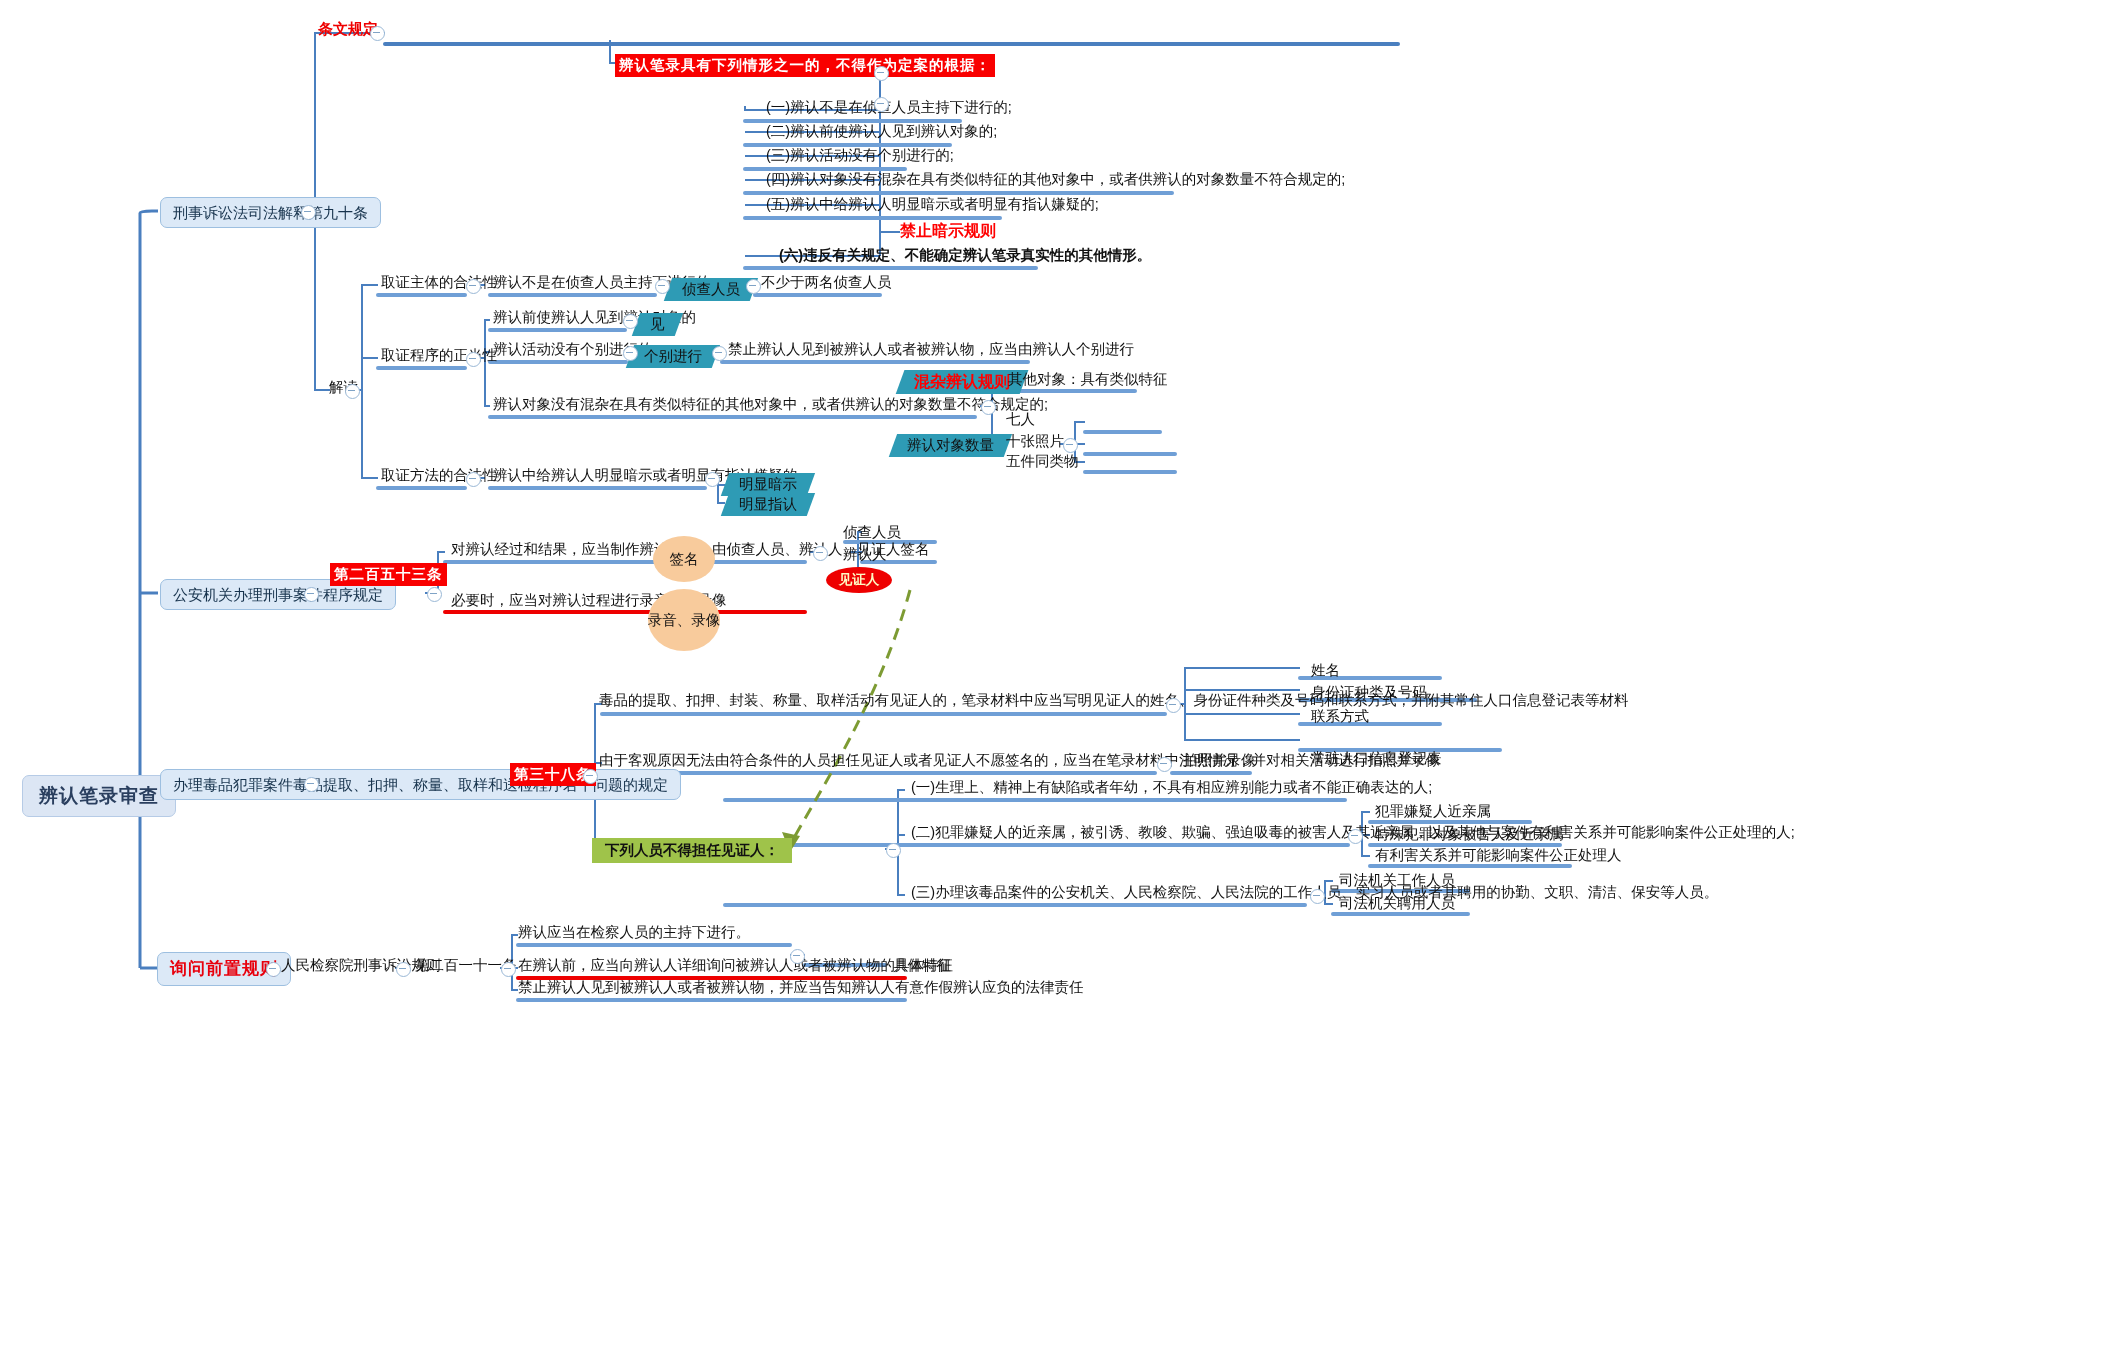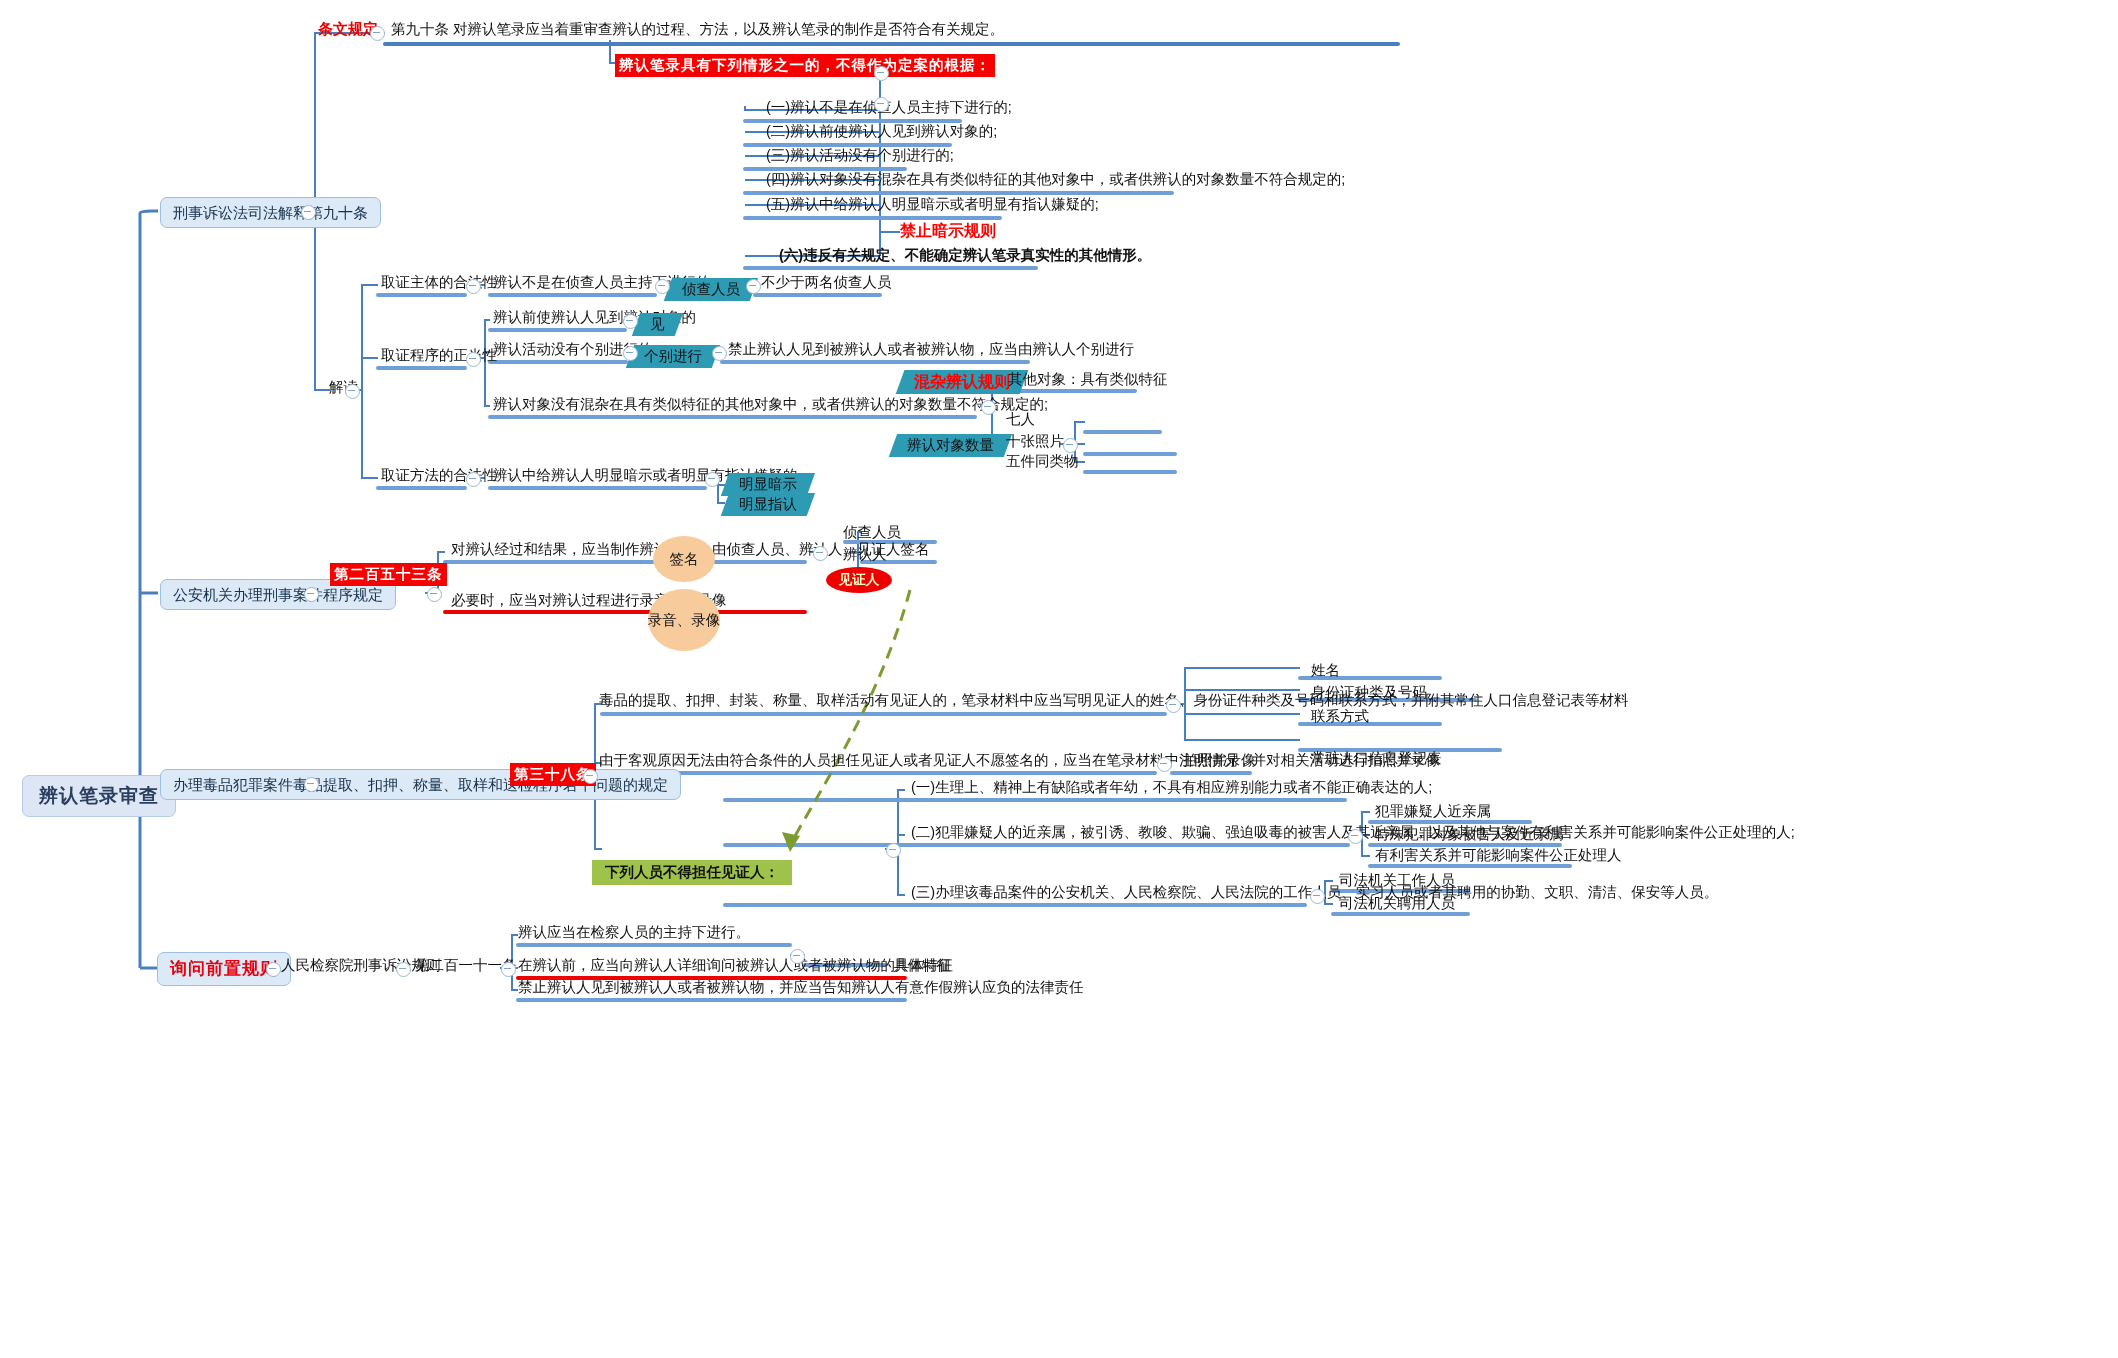--- a/index.html
+++ b/index.html
@@ -175,21 +175,20 @@
       <path d="M910 590 C 880 700, 820 790, 790 845"></path>
     </g>
     <polygon points="790,852 782,832 800,836" fill="#7d9b33"></polygon>
   </svg>
 
   <div class="node root" style="left:22px;top:775px;">辨认笔录审查</div>
 
   <div class="node lvl1" style="left:160px;top:197px;">刑事诉讼法司法解释第九十条</div>
 
   <div class="node" style="left:318px;top:20px;color:#ee0000;font-weight:bold;font-size:15px;">条文规定</div>
-  <div class="node plain" style="left:388px;top:20px;">第九十条 对辨认笔录应当着重审查辨认的过程、方法，以及辨认笔录的制作是否符合有关规定。</div>
 
   <div class="node redtag" style="left:615px;top:54px;">辨认笔录具有下列情形之一的，不得作为定案的根据：</div>
 
   <div class="node plain" style="left:763px;top:98px;">(一)辨认不是在侦查人员主持下进行的;</div>
   <div class="node plain" style="left:763px;top:122px;">(二)辨认前使辨认人见到辨认对象的;</div>
   <div class="node plain" style="left:763px;top:146px;">(三)辨认活动没有个别进行的;</div>
   <div class="node plain" style="left:763px;top:170px;">(四)辨认对象没有混杂在具有类似特征的其他对象中，或者供辨认的对象数量不符合规定的;</div>
   <div class="node plain" style="left:763px;top:195px;">(五)辨认中给辨认人明显暗示或者明显有指认嫌疑的;</div>
   <div class="node redbold" style="left:900px;top:222px;">禁止暗示规则</div>
   <div class="node plain bold" style="left:763px;top:246px;margin-left:13px;">(六)违反有关规定、不能确定辨认笔录真实性的其他情形。</div>
@@ -254,21 +253,21 @@
 
   <div class="node plain" style="left:596px;top:691px;">毒品的提取、扣押、封装、称量、取样活动有见证人的，笔录材料中应当写明见证人的姓名、身份证件种类及号码和联系方式，并附其常住人口信息登记表等材料</div>
   <div class="node plain" style="left:1308px;top:661px;">姓名</div>
   <div class="node plain" style="left:1308px;top:683px;">身份证种类及号码</div>
   <div class="node plain" style="left:1308px;top:707px;">联系方式</div>
   <div class="node plain" style="left:1308px;top:749px;">常驻人口信息登记表</div>
 
   <div class="node plain" style="left:596px;top:751px;">由于客观原因无法由符合条件的人员担任见证人或者见证人不愿签名的，应当在笔录材料中注明情况，并对相关活动进行拍照并录像</div>
   <div class="node plain" style="left:1180px;top:751px;">拍照并录像</div>
 
-  <div class="node greenbox" style="left:592px;top:860px;">下列人员不得担任见证人：</div>
+  <div class="node greenbox" style="left:592px;top:838px;">下列人员不得担任见证人：</div>
 
   <div class="node plain" style="left:908px;top:778px;">(一)生理上、精神上有缺陷或者年幼，不具有相应辨别能力或者不能正确表达的人;</div>
   <div class="node plain" style="left:908px;top:823px;">(二)犯罪嫌疑人的近亲属，被引诱、教唆、欺骗、强迫吸毒的被害人及其近亲属，以及其他与案件有利害关系并可能影响案件公正处理的人;</div>
   <div class="node plain" style="left:1372px;top:802px;">犯罪嫌疑人近亲属</div>
   <div class="node plain" style="left:1372px;top:825px;">特殊犯罪对象被害人及近亲属</div>
   <div class="node plain" style="left:1372px;top:846px;">有利害关系并可能影响案件公正处理人</div>
 
   <div class="node plain" style="left:908px;top:883px;">(三)办理该毒品案件的公安机关、人民检察院、人民法院的工作人员、实习人员或者其聘用的协勤、文职、清洁、保安等人员。</div>
   <div class="node plain" style="left:1336px;top:871px;">司法机关工作人员</div>
   <div class="node plain" style="left:1336px;top:894px;">司法机关聘用人员</div>

